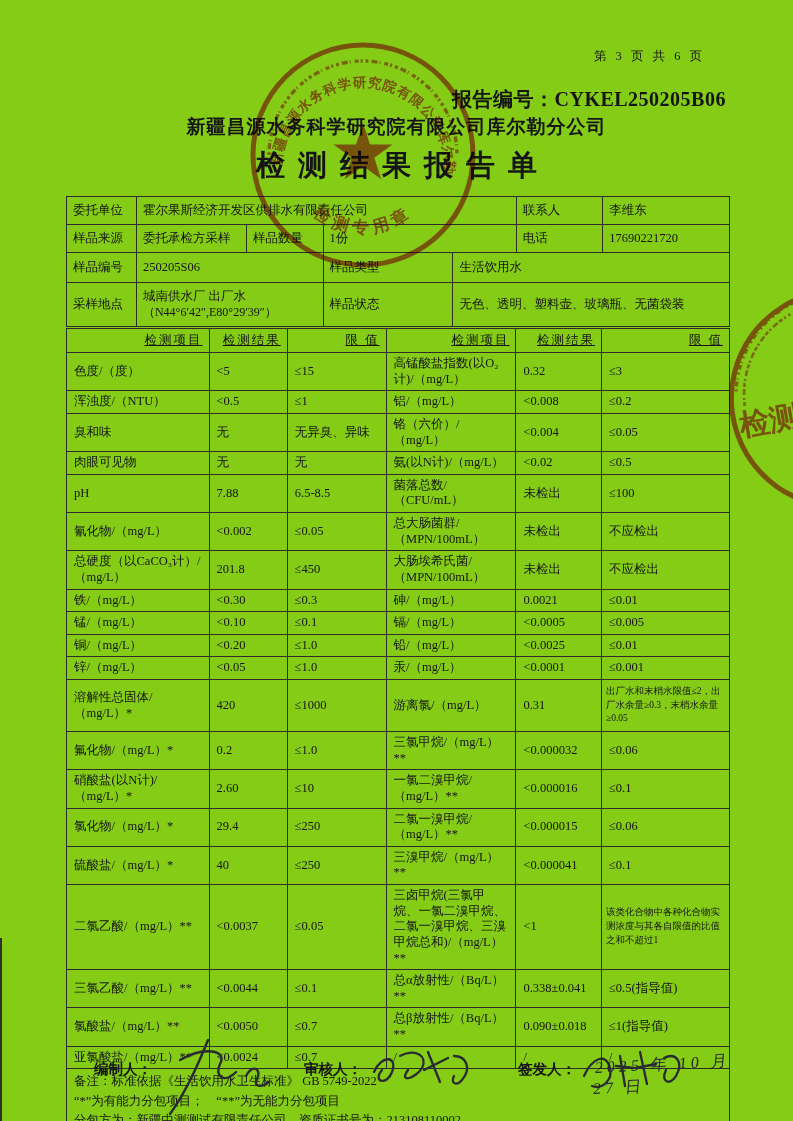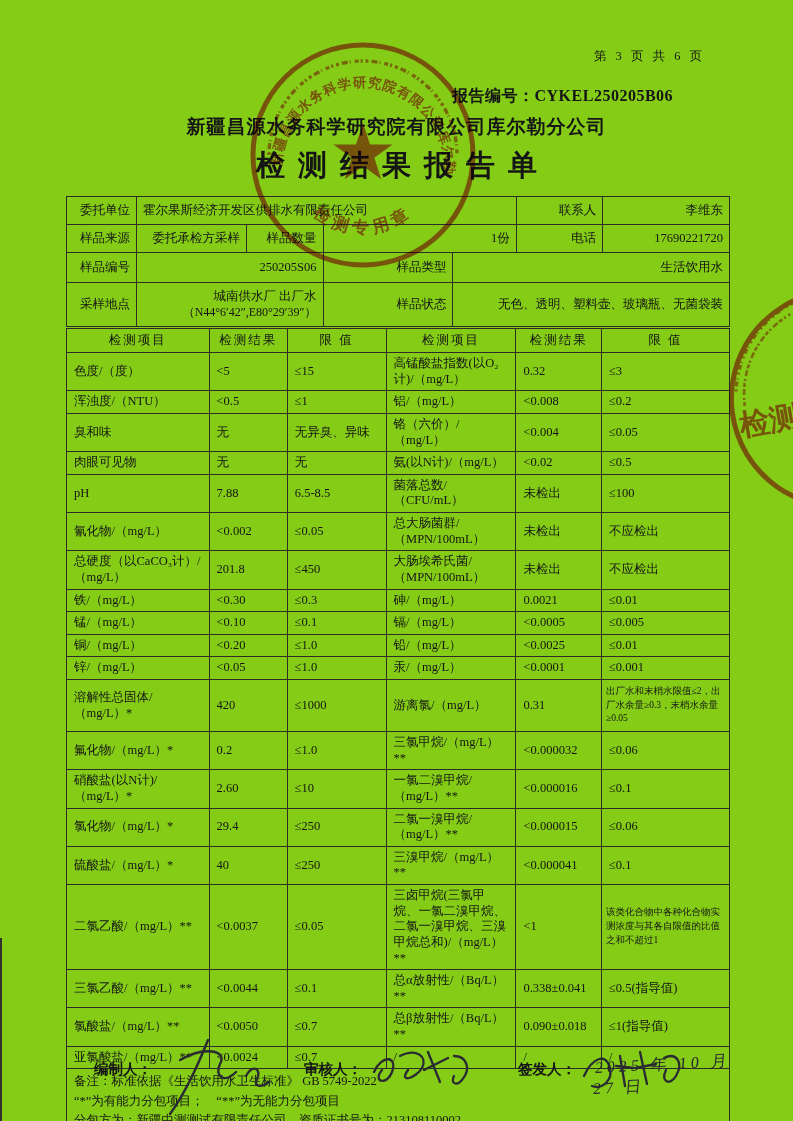--- a/index.html
+++ b/index.html
@@ -1,31 +1,31 @@
 <!DOCTYPE html>
 <html><head>
 <meta charset="utf-8">
 <style>
   html,body{margin:0;padding:0;background:#777;}
   .page{position:relative;width:793px;height:1121px;background:#84cc16;margin:0 auto;
         overflow:hidden;font-family:"Liberation Serif","DejaVu Serif",serif;color:#151515;}
   
   .page-info{position:absolute;top:48px;right:88px;font-size:12.5px;letter-spacing:3px;}
-  .report-no{position:absolute;top:86px;left:452px;font-size:16px;font-weight:bold;letter-spacing:.5px;}
+  .report-no{position:absolute;top:86px;left:452px;font-size:20px;font-weight:bold;letter-spacing:.5px;}
   .company{position:absolute;top:114px;width:100%;text-align:center;font-size:19px;font-weight:bold;letter-spacing:1px;}
   .main-title{position:absolute;top:146px;width:100%;text-align:center;font-size:29px;font-weight:bold;letter-spacing:13px;text-indent:13px;}
   
   table{border-collapse:collapse;table-layout:fixed;width:664px;}
   .info-table{position:absolute;top:196px;left:66px;}
   .results-table{position:absolute;top:328px;left:66px;}
   td,th{border:1.4px solid #2e2c2a;font-weight:normal;font-size:12.5px;line-height:1.25;
         padding:3px 6px;vertical-align:middle;word-break:break-word;}
-  .info-table td{text-align:right;height:21px;}
+  .info-table td{text-align:left;height:21px;}
   .info-table td.lv{text-align:left;}
-  .results-table th{text-align:center;height:17px;letter-spacing:2px;}
+  .results-table th{text-align:right;height:17px;letter-spacing:2px;text-decoration:underline;}
   .results-table td{text-align:left;padding:3px 7px;}
   .results-table td.sm{font-size:9.5px;line-height:1.45;padding:2px 4px;margin-top:32px;}
   .loc2{font-size:12px;}
   .notes-cell{text-align:left;padding:5px 10px;font-size:12.5px;line-height:1.55;height:52px;}
   
   .stamp{position:absolute;mix-blend-mode:multiply;opacity:.88;pointer-events:none;}
   .stamp-main{top:38px;left:246px;}
   .stamp-right{top:282px;left:700px;transform:rotate(14deg);}
   
   .sign-row{position:absolute;top:1042px;left:66px;width:680px;height:70px;}

